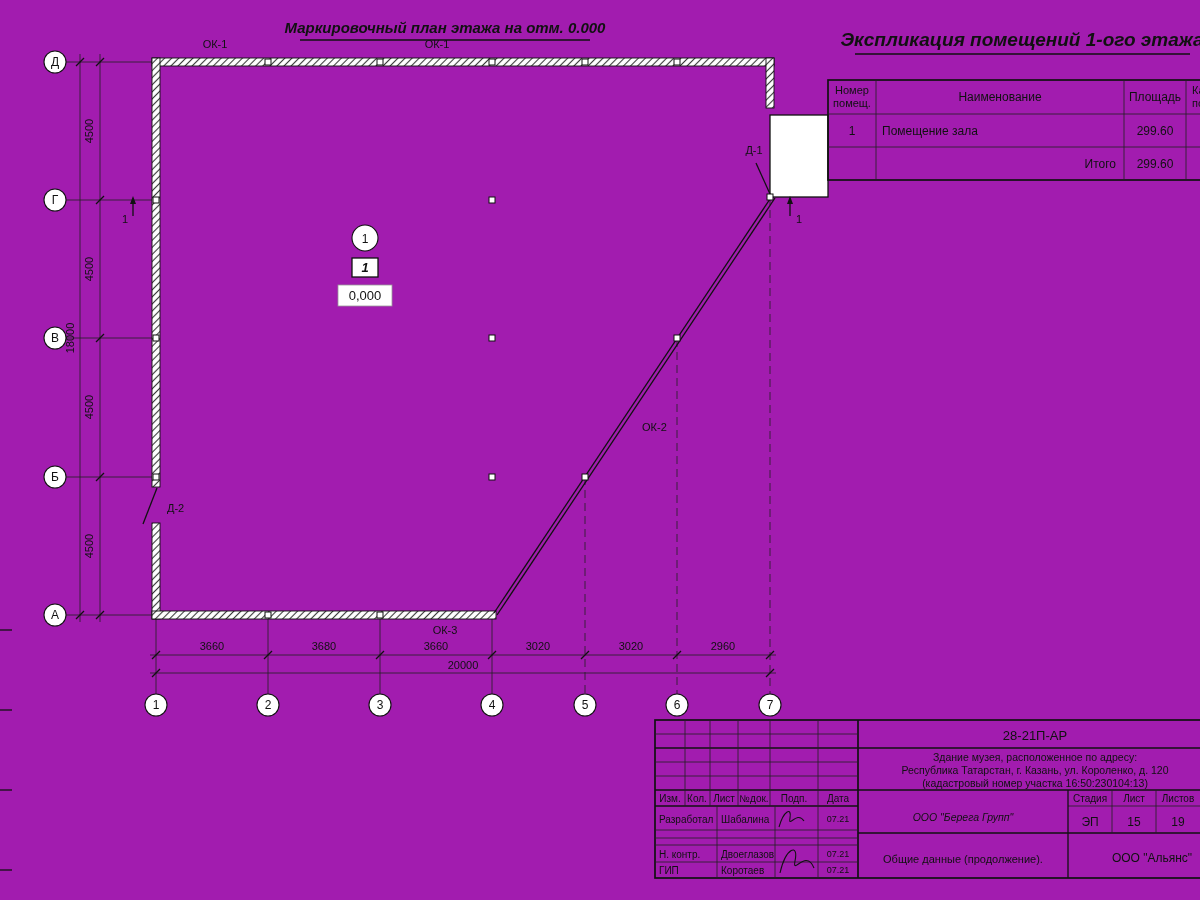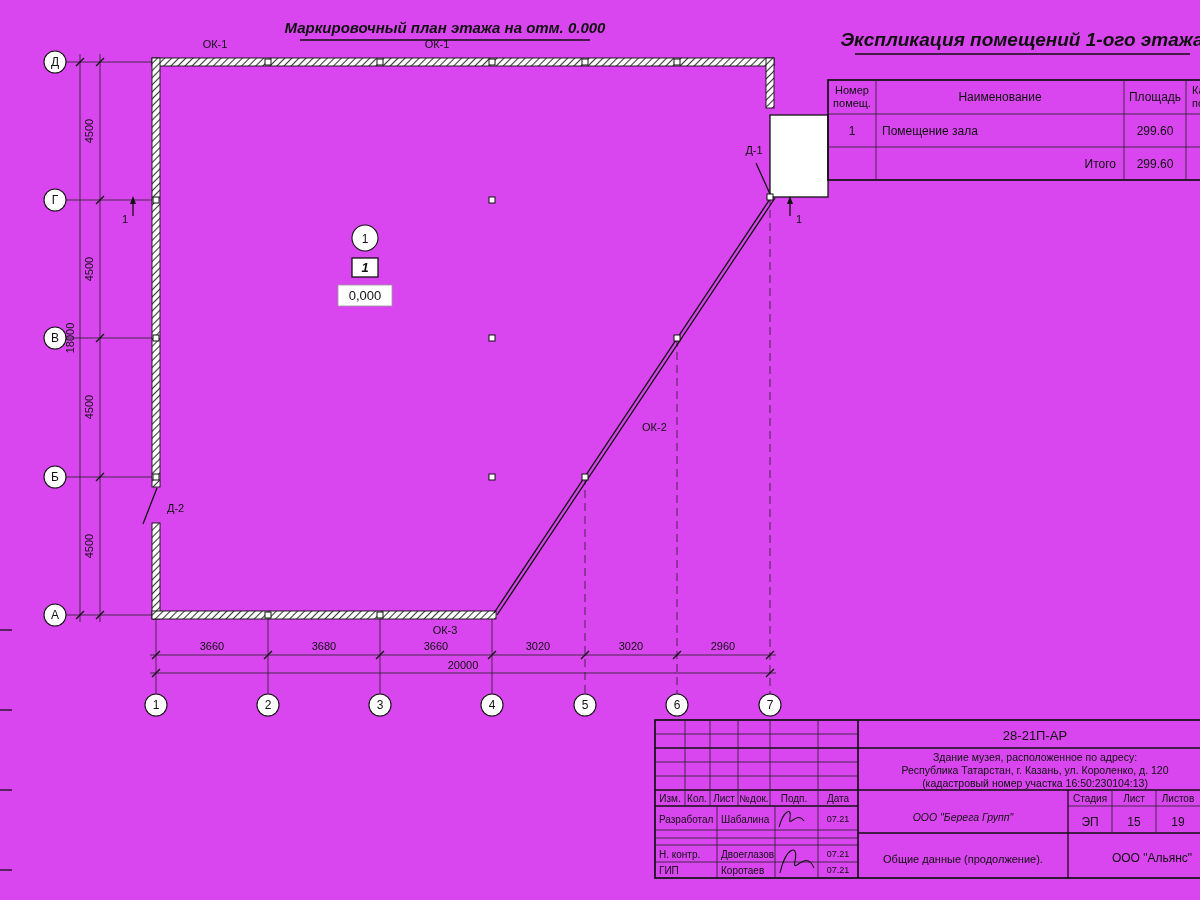--- a/index.html
+++ b/index.html
@@ -1,16 +1,16 @@
 <!DOCTYPE html>
 <html><head>
 <meta charset="utf-8">
 <style>
   html,body{margin:0;padding:0;background:#ddd;}
-  .sheet{position:relative;width:1200px;height:900px;background:#d946ef;overflow:hidden;
+  .sheet{position:relative;width:1200px;height:900px;background:#a21caf;overflow:hidden;
          font-family:"Liberation Sans",sans-serif;}
   svg{position:absolute;left:0;top:0;}
   text{fill:#111;font-family:"Liberation Sans",sans-serif;}
   .ln{stroke:#222;stroke-width:.8;fill:none;}
   .ln2{stroke:#111;stroke-width:1.3;fill:none;}
   .ln3{stroke:#111;stroke-width:1.7;fill:none;}
   .dash{stroke-dasharray:8 5;}
   .sq{fill:#fff;stroke:#111;stroke-width:1;}
   .bub{fill:#fff;stroke:#111;stroke-width:1.1;}
   .sig{stroke:#111;stroke-width:1.1;fill:none;}

